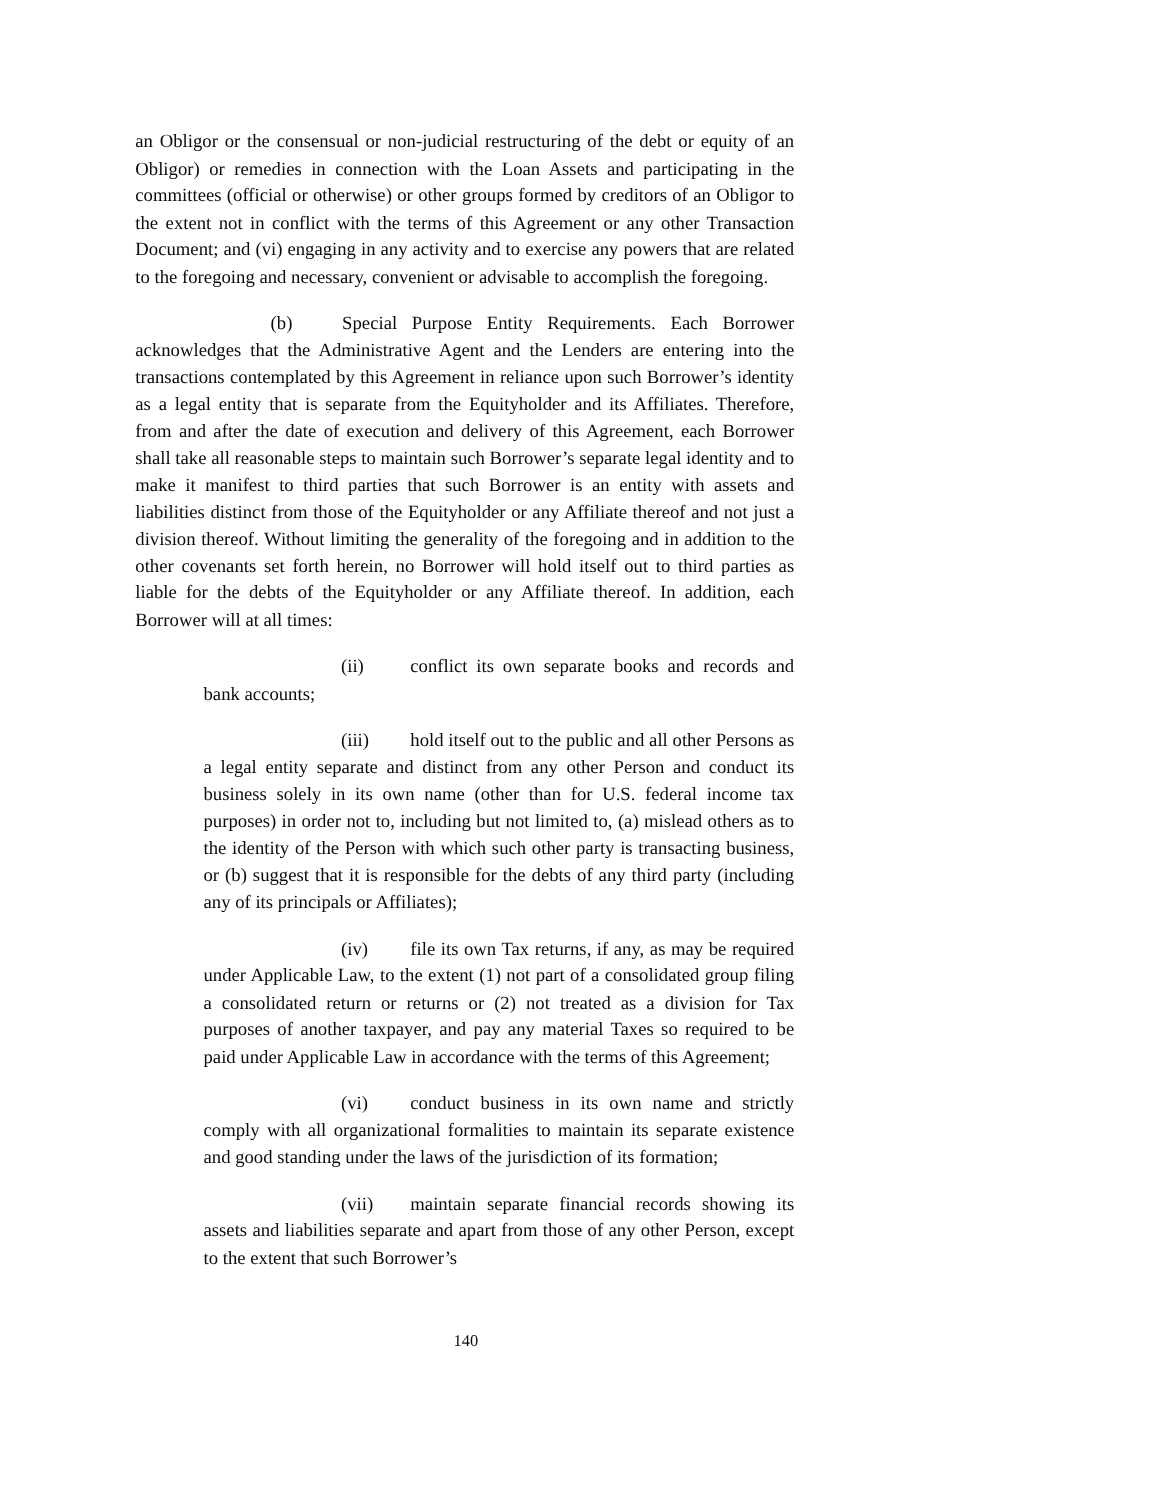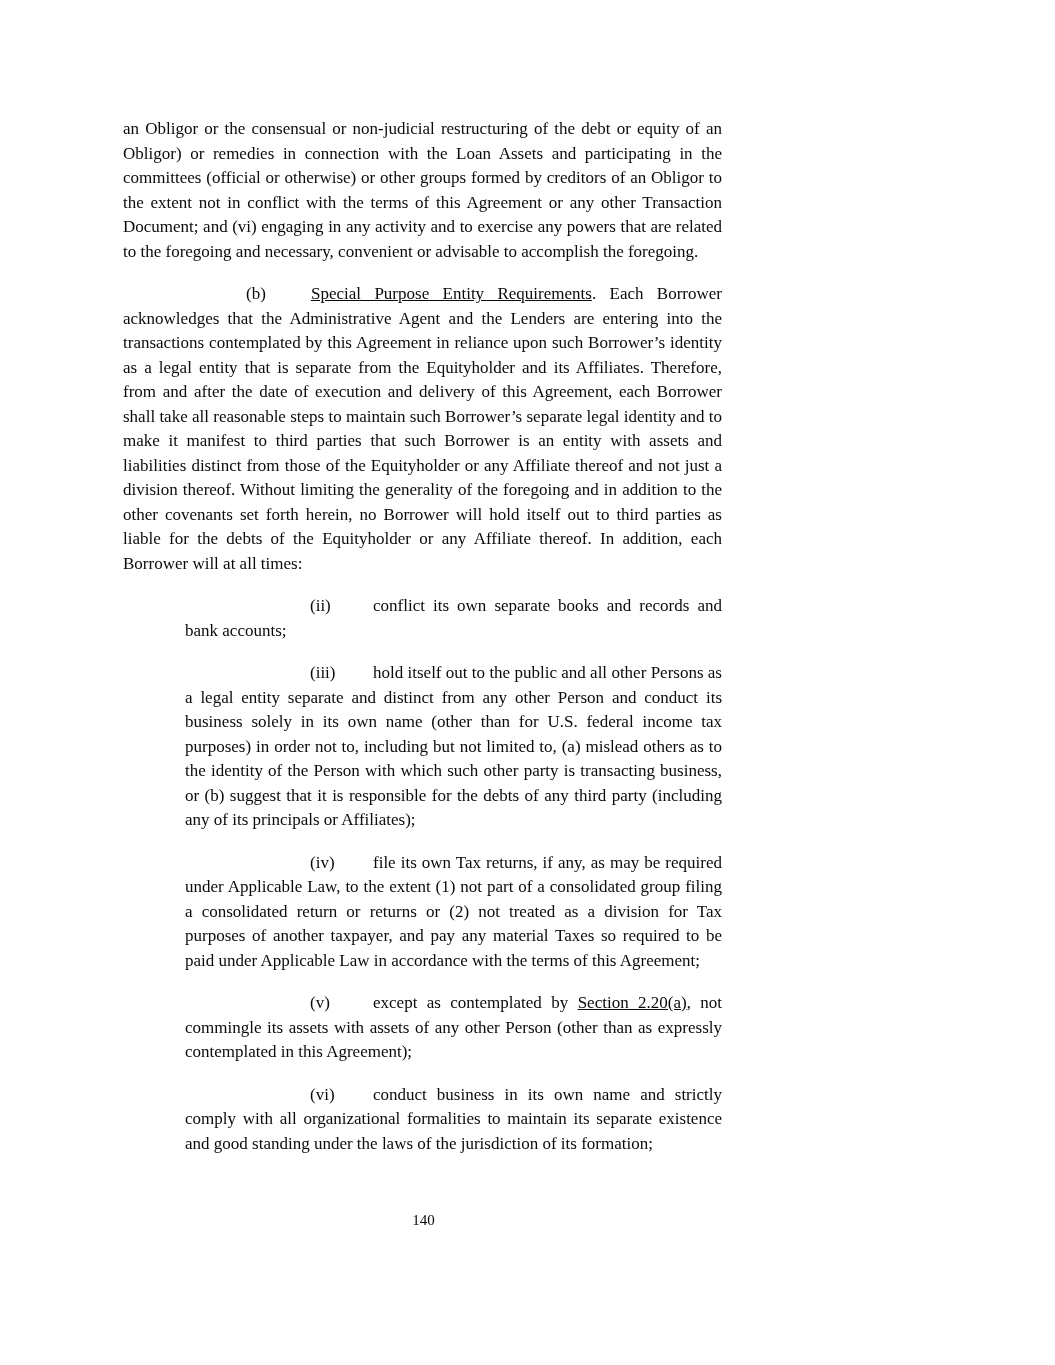--- a/index.html
+++ b/index.html
@@ -35,21 +35,20 @@
   }
   .num {
     display: inline-block;
     width: 65px;
     text-indent: 0;
   }
   .item .num {
     width: 63px;
   }
   .underline {
-    text-decoration: underline;
   }
   .page-num {
     position: absolute;
     top: 1211px;
     left: 0;
     width: 100%;
     text-align: center;
     font-size: 15px;
     line-height: 18px;
   }
@@ -64,21 +63,21 @@
 
     <p class="para para-b"><span class="num">(b)</span><span class="underline">Special Purpose Entity Requirements</span><span>.  Each Borrower acknowledges that the Administrative Agent and the Lenders are entering into the transactions contemplated by this Agreement in reliance upon such Borrower’s identity as a legal entity that is separate from the Equityholder and its Affiliates.  Therefore, from and after the date of execution and delivery of this Agreement, each Borrower shall take all reasonable steps to maintain such Borrower’s separate legal identity and to make it manifest to third parties that such Borrower is an entity with assets and liabilities distinct from those of the Equityholder or any Affiliate thereof and not just a division thereof.  Without limiting the generality of the foregoing and in addition to the other covenants set forth herein, no Borrower will hold itself out to third parties as liable for the debts of the Equityholder or any Affiliate thereof.  In addition, each Borrower will at all times:</span></p>
 
 
     <p class="para item"><span class="num">(ii)</span><span>conflict its own separate books and records and bank accounts;</span></p>
 
     <p class="para item"><span class="num">(iii)</span><span>hold itself out to the public and all other Persons as a legal entity separate and distinct from any other Person and conduct its business solely in its own name (other than for U.S. federal income tax purposes) in order not to, including but not limited to, (a) mislead others as to the identity of the Person with which such other party is transacting business, or (b) suggest that it is responsible for the debts of any third party (including any of its principals or Affiliates);</span></p>
 
     <p class="para item"><span class="num">(iv)</span><span>file its own Tax returns, if any, as may be required under Applicable Law, to the extent (1) not part of a consolidated group filing a consolidated return or returns or (2) not treated as a division for Tax purposes of another taxpayer, and pay any material Taxes so required to be paid under Applicable Law in accordance with the terms of this Agreement;</span></p>
 
-    <p class="para item"><span class="num">(v)</span><span>except as contemplated by </span><span class="underline">Section 2.20(a)</span><span>, not commingle its assets with assets of any other Person (other than as expressly contemplated in this Agreement);</span></p>
 
     <p class="para item"><span class="num">(vi)</span><span>conduct business in its own name and strictly comply with all organizational formalities to maintain its separate existence and good standing under the laws of the jurisdiction of its formation;</span></p>
 
+    <p class="para item"><span class="num">(vii)</span><span>maintain separate financial records showing its assets and liabilities separate and apart from those of any other Person, except to the extent that such Borrower’s</span></p>
 
   </div>
 
   <div class="page-num">140</div>
 </div>
 
 </body></html>

